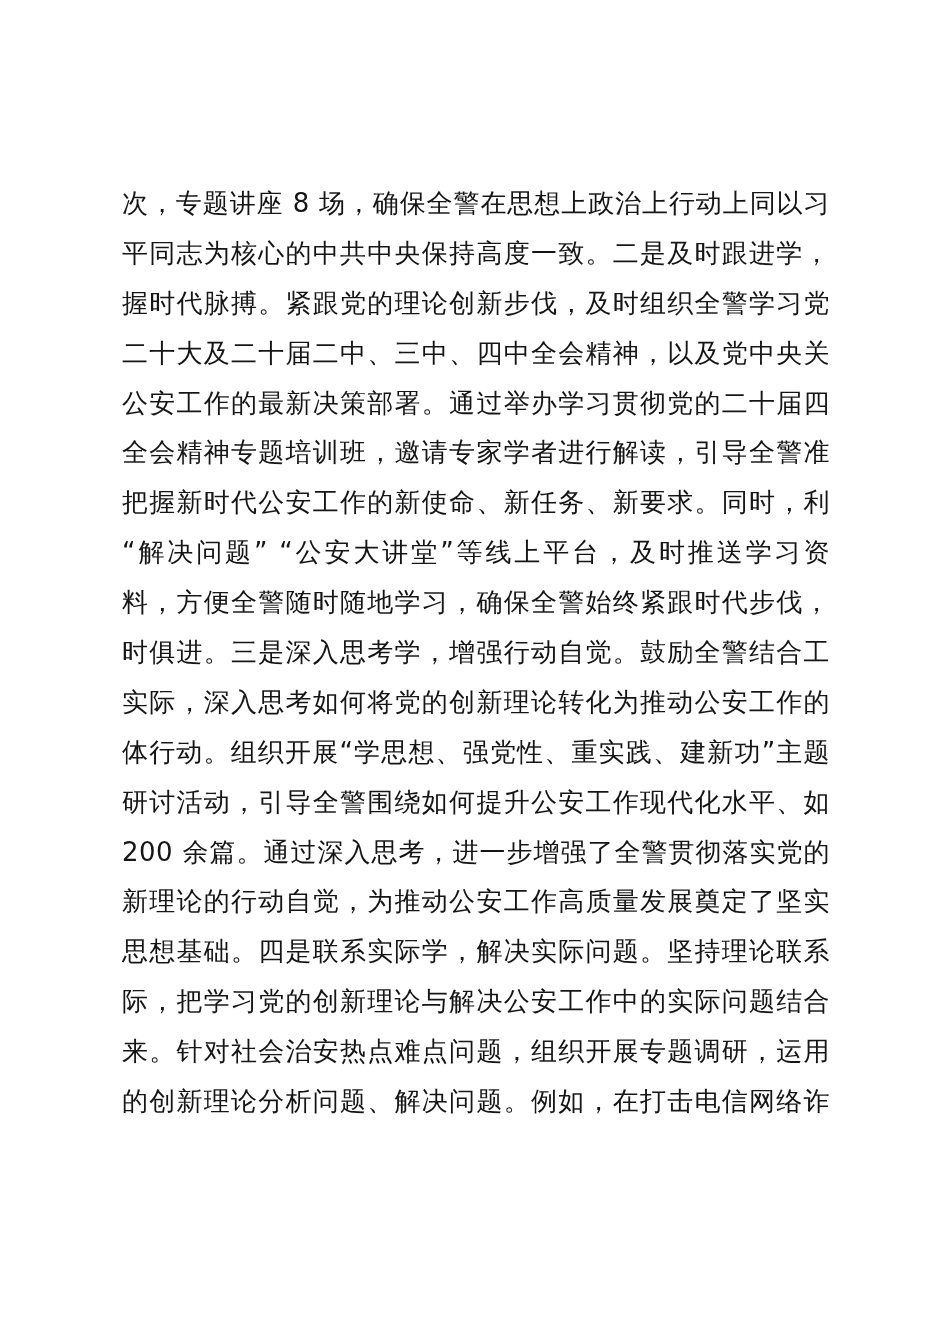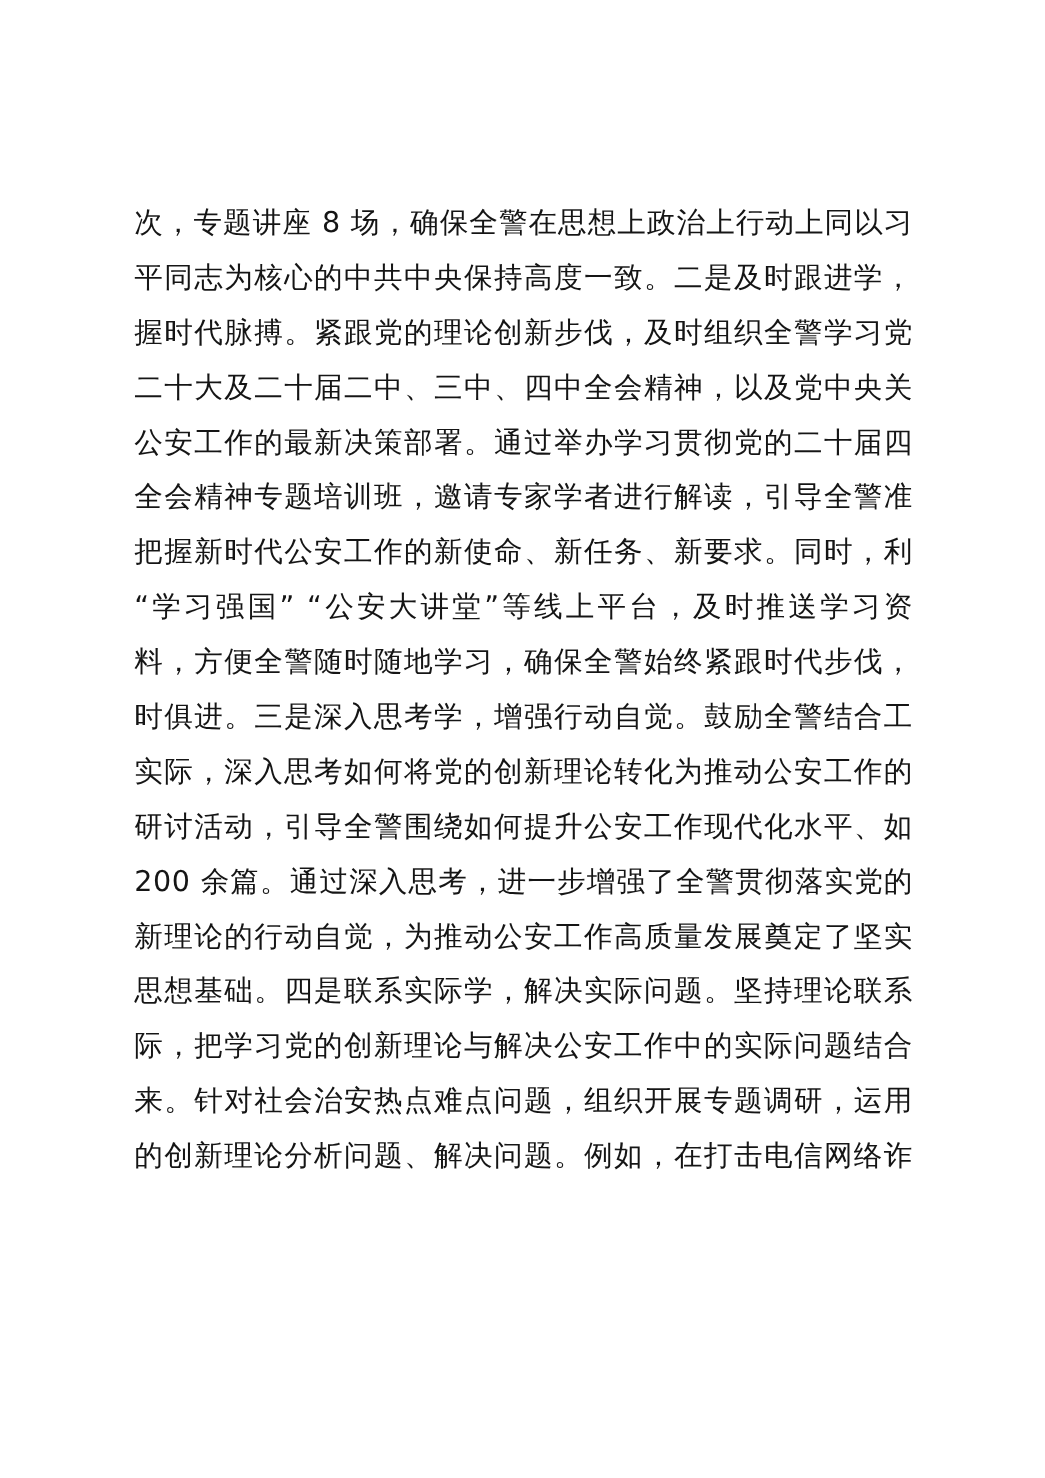--- a/index.html
+++ b/index.html
@@ -39,24 +39,25 @@
 
 <div class="page">
   <div class="text-block">
     <div class="line">次，专题讲座 8 场，确保全警在思想上政治上行动上同以习近</div>
     <div class="line">平同志为核心的中共中央保持高度一致。二是及时跟进学，把</div>
     <div class="line">握时代脉搏。紧跟党的理论创新步伐，及时组织全警学习党的</div>
     <div class="line">二十大及二十届二中、三中、四中全会精神，以及党中央关于</div>
     <div class="line">公安工作的最新决策部署。通过举办学习贯彻党的二十届四中</div>
     <div class="line">全会精神专题培训班，邀请专家学者进行解读，引导全警准确</div>
     <div class="line">把握新时代公安工作的新使命、新任务、新要求。同时，利用</div>
-    <div class="line">“学习强国” “公安大讲堂”等线上平台，及时推送学习资</div>
+    <div class="line">“解决问题” “公安大讲堂”等线上平台，及时推送学习资</div>
     <div class="line">料，方便全警随时随地学习，确保全警始终紧跟时代步伐，与</div>
     <div class="line">时俱进。三是深入思考学，增强行动自觉。鼓励全警结合工作</div>
     <div class="line">实际，深入思考如何将党的创新理论转化为推动公安工作的具</div>
+    <div class="line">体行动。组织开展“学思想、强党性、重实践、建新功”主题</div>
     <div class="line">研讨活动，引导全警围绕如何提升公安工作现代化水平、如何</div>
     <div class="line">200 余篇。通过深入思考，进一步增强了全警贯彻落实党的创</div>
     <div class="line">新理论的行动自觉，为推动公安工作高质量发展奠定了坚实的</div>
     <div class="line">思想基础。四是联系实际学，解决实际问题。坚持理论联系实</div>
     <div class="line">际，把学习党的创新理论与解决公安工作中的实际问题结合起</div>
     <div class="line">来。针对社会治安热点难点问题，组织开展专题调研，运用党</div>
     <div class="line">的创新理论分析问题、解决问题。例如，在打击电信网络诈骗</div>
   </div>
 </div>
 

